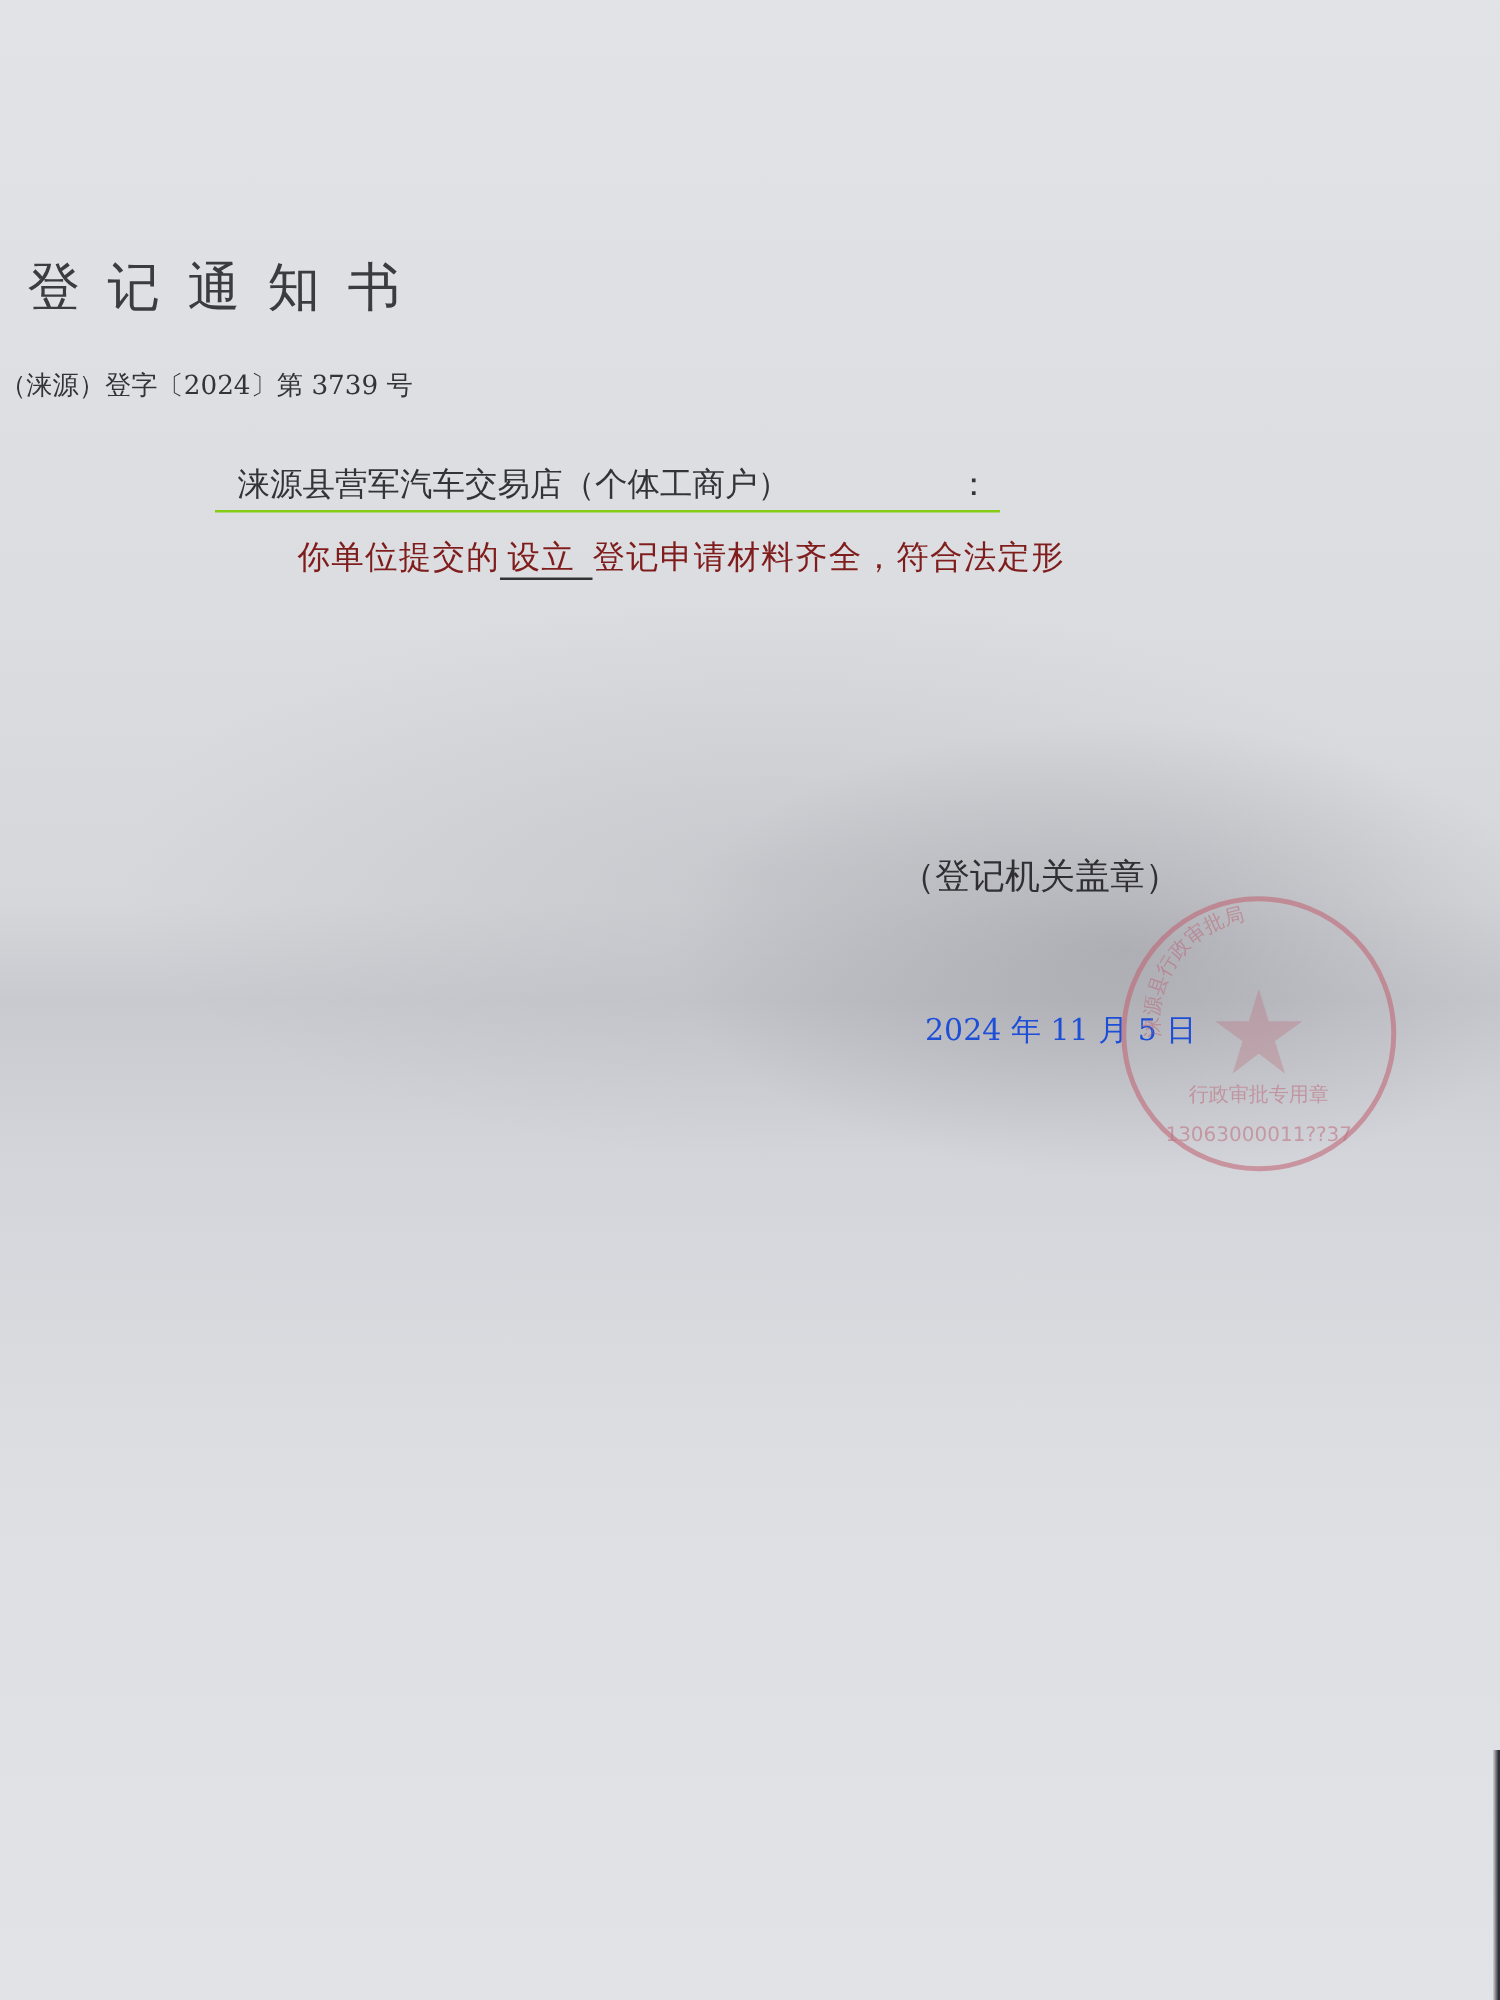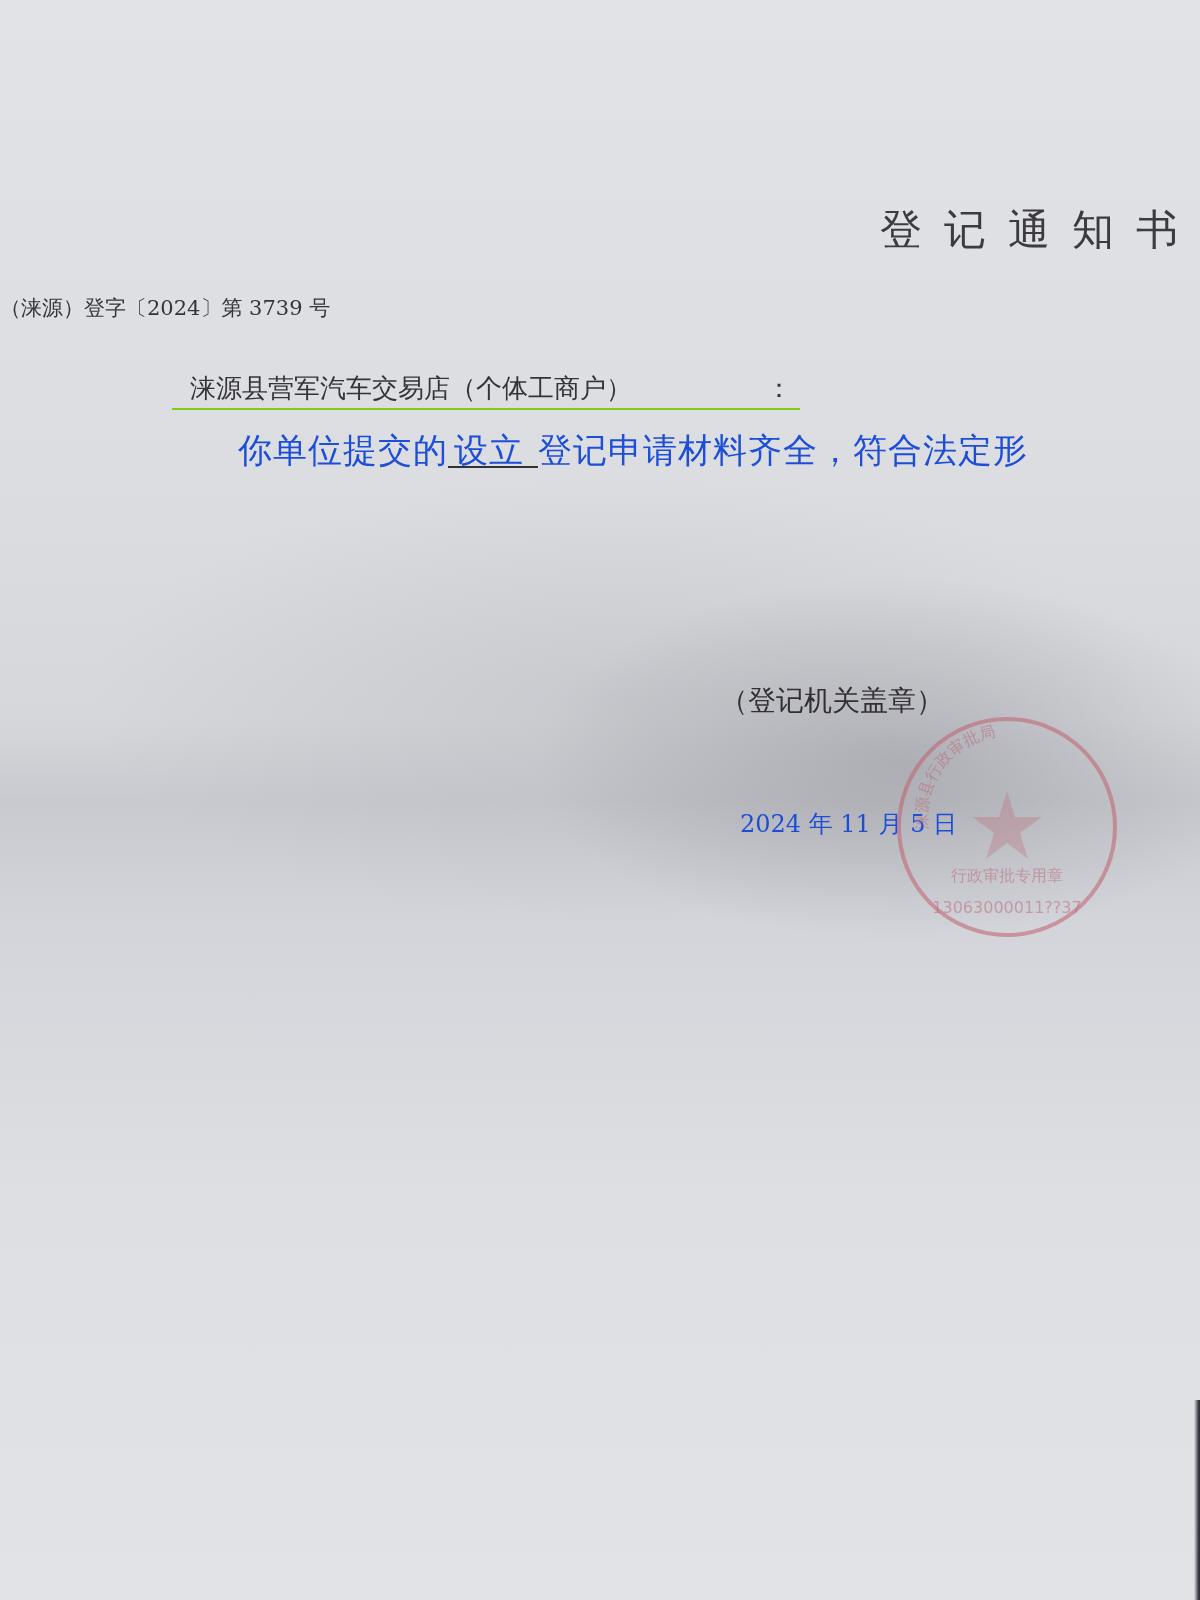--- a/index.html
+++ b/index.html
@@ -27,21 +27,21 @@
       position: absolute;
       right: 0; top: 1400px;
       width: 6px; height: 200px;
       background: linear-gradient(90deg, rgba(40,40,50,0) 0%, #2f3038 80%);
     }
     .title {
       position: absolute;
       top: 202px;
       left: 0;
       width: 1200px;
-      text-align: right;
+      text-align: left;
       font-family: "DejaVu Sans", "Liberation Sans", sans-serif;
       font-size: 42px;
       letter-spacing: 22px;
       color: #3b3b40;
       font-weight: normal;
       text-indent: 22px;
     }
     .doc-number {
       position: absolute;
       top: 294px;
@@ -63,22 +63,22 @@
       height: 36px;
       line-height: 32px;
     }
     .addressee .colon {
       position: absolute;
       right: 8px;
       top: 0;
     }
     .body-line {
       position: absolute;
-      font-size: 34px;
-      color: #1d4ed8;
+      font-size: 26px;
+      color: #7f1d1d;
       letter-spacing: 1px;
     }
     .body-line-1 { top: 428px; left: 238px; }
     .body-line-2 { top: 494px; left: 172px; }
     .underlined {
       display: inline-block;
       border-bottom: 2px solid #333;
       padding: 0 14px 0 6px;
       line-height: 32px;
     }

